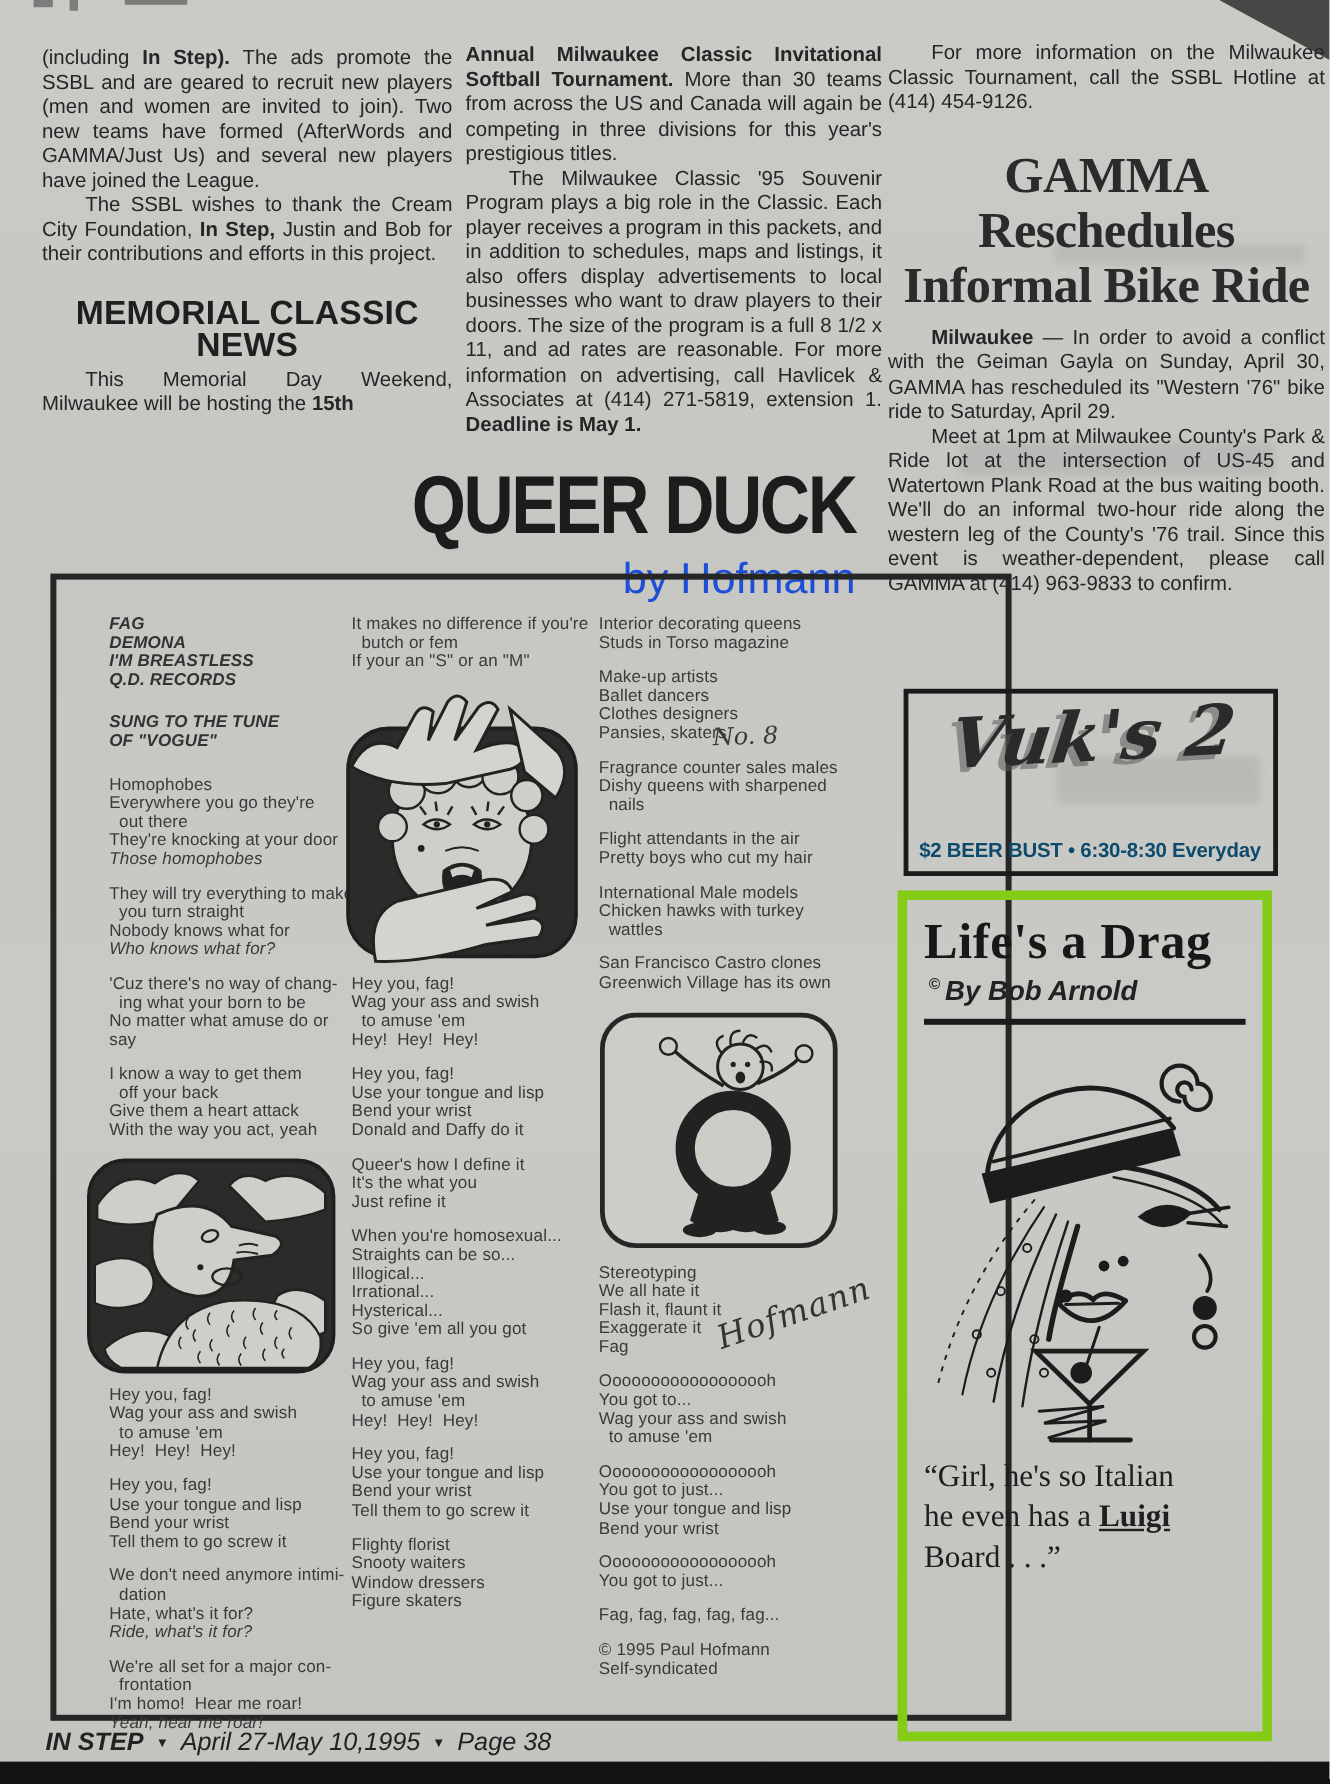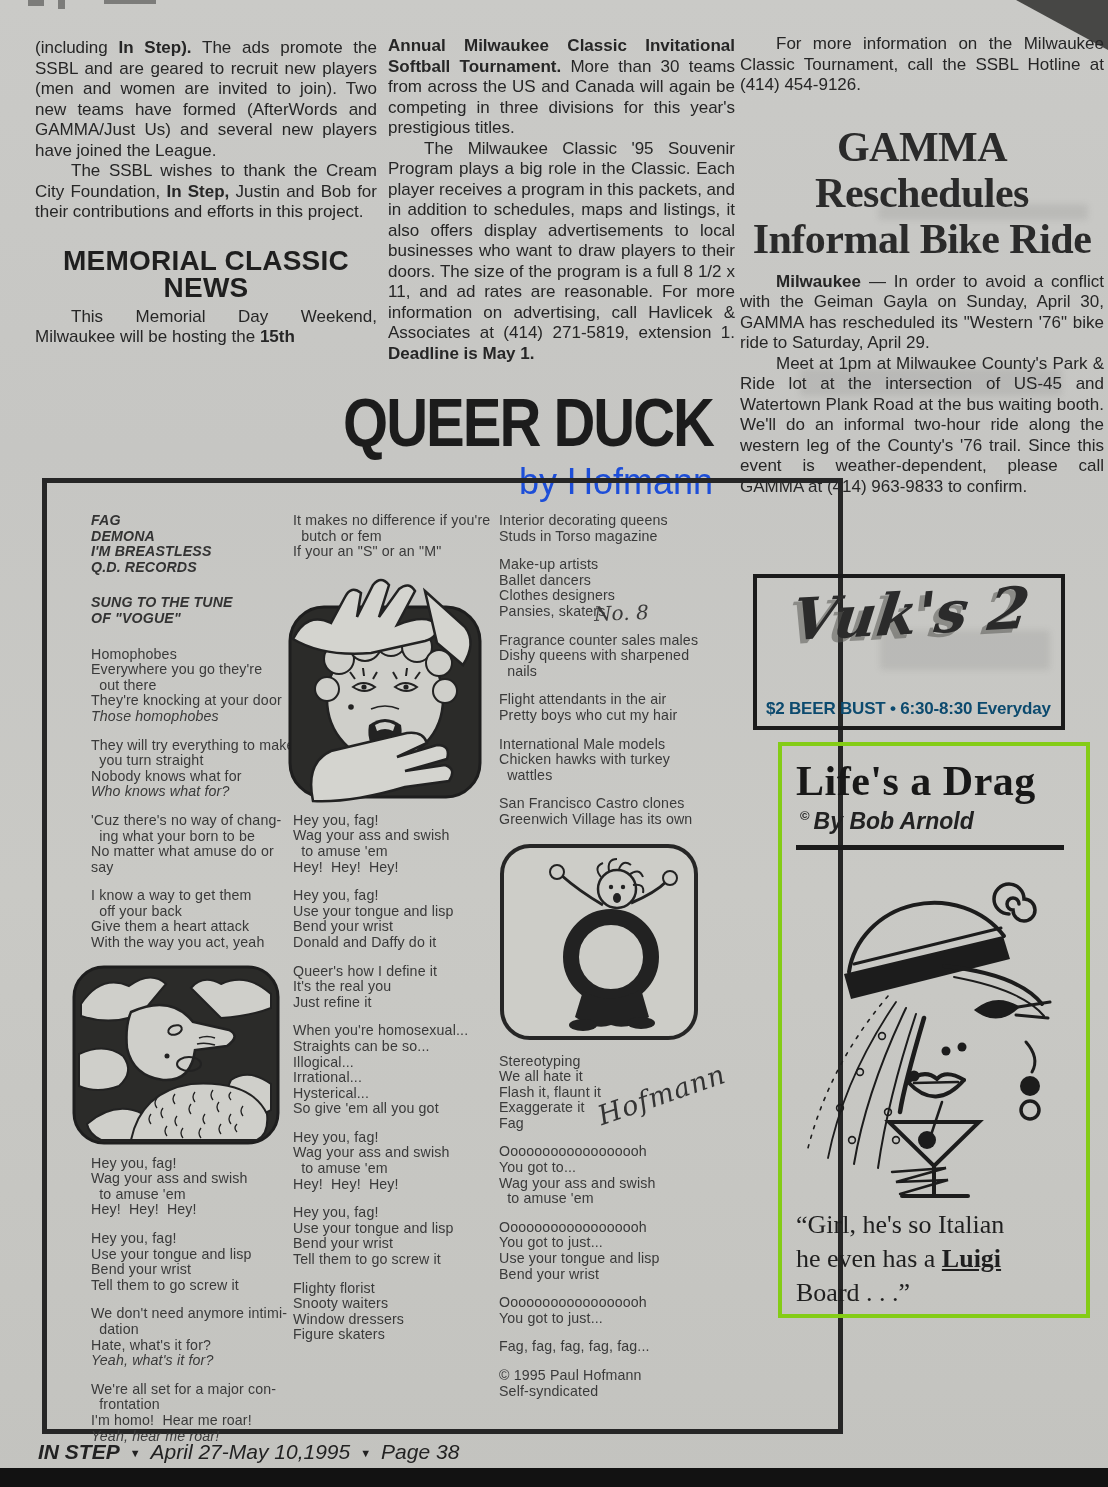--- a/index.html
+++ b/index.html
@@ -49,22 +49,22 @@
   
   .vuks-box{position:absolute;left:753px;top:574px;width:312px;height:156px;
     border:4px solid #1b1b1b;box-sizing:border-box;}
   .vuks-script{position:absolute;left:14px;top:2px;width:280px;text-align:center;
     font-family:"DejaVu Serif",serif;font-style:italic;font-weight:bold;font-size:58px;
     color:#2b2b2b;transform:skewX(-10deg) rotate(-3deg);
     text-shadow:-5px 4px 0 rgba(90,90,86,.55);}
   .vuks-tagline{position:absolute;left:9px;bottom:7px;font-weight:bold;font-size:17px;
     letter-spacing:-.2px;color:#0c4a6e;white-space:nowrap;}
   
-  .drag-box{position:absolute;left:778px;top:742px;width:312px;height:576px;
-    border:4px solid #84cc16;box-sizing:border-box;padding:12px 14px;}
+  .drag-box{position:absolute;left:748px;top:742px;width:312px;height:709px;
+    border:8px solid #84cc16;box-sizing:border-box;padding:12px 14px;}
   .drag-title{font-family:"Liberation Serif",serif;font-weight:bold;font-size:42px;
     color:#181818;letter-spacing:.5px;line-height:46px;}
   .drag-byline{margin:4px 0 0 4px;font-style:italic;font-weight:bold;font-size:23px;color:#222;}
   .drag-byline .csym{font-size:13px;vertical-align:super;font-style:normal;margin-right:4px;}
   .drag-rule{height:5px;background:#1b1b1b;width:268px;margin-top:10px;}
   .drag-quote{font-family:"Liberation Serif",serif;font-size:26px;line-height:34px;color:#1f1f1f;margin-top:2px;}
   .lu{font-weight:bold;text-decoration:underline;}
   
   .footer{position:absolute;left:38px;top:1440px;font-size:21px;font-style:italic;color:#222;
     display:flex;align-items:center;gap:10px;}
@@ -185,21 +185,21 @@
       <div class="stanza">
         <div class="line">Hey you, fag!</div>
         <div class="line">Use your tongue and lisp</div>
         <div class="line">Bend your wrist</div>
         <div class="line">Tell them to go screw it</div>
       </div>
       <div class="stanza">
         <div class="line">We don't need anymore intimi-</div>
         <div class="line">  dation</div>
         <div class="line">Hate, what's it for?</div>
-        <div class="line it">Yeah, what's it for?</div>
+        <div class="line it">Ride, what's it for?</div>
       </div>
       <div class="stanza">
         <div class="line">We're all set for a major con-</div>
         <div class="line">  frontation</div>
         <div class="line">I'm homo!  Hear me roar!</div>
         <div class="line it">Yeah, hear me roar!</div>
       </div>
     </div>
   <div class="lyrics" style="left:246px;top:30px;width:200px;">
       <div class="stanza">
@@ -253,21 +253,21 @@
         <div class="line">Hey!  Hey!  Hey!</div>
       </div>
       <div class="stanza">
         <div class="line">Hey you, fag!</div>
         <div class="line">Use your tongue and lisp</div>
         <div class="line">Bend your wrist</div>
         <div class="line">Donald and Daffy do it</div>
       </div>
       <div class="stanza">
         <div class="line">Queer's how I define it</div>
-        <div class="line">It's the real you</div>
+        <div class="line">It's the what you</div>
         <div class="line">Just refine it</div>
       </div>
       <div class="stanza">
         <div class="line">When you're homosexual...</div>
         <div class="line">Straights can be so...</div>
         <div class="line">Illogical...</div>
         <div class="line">Irrational...</div>
         <div class="line">Hysterical...</div>
         <div class="line">So give 'em all you got</div>
       </div>

